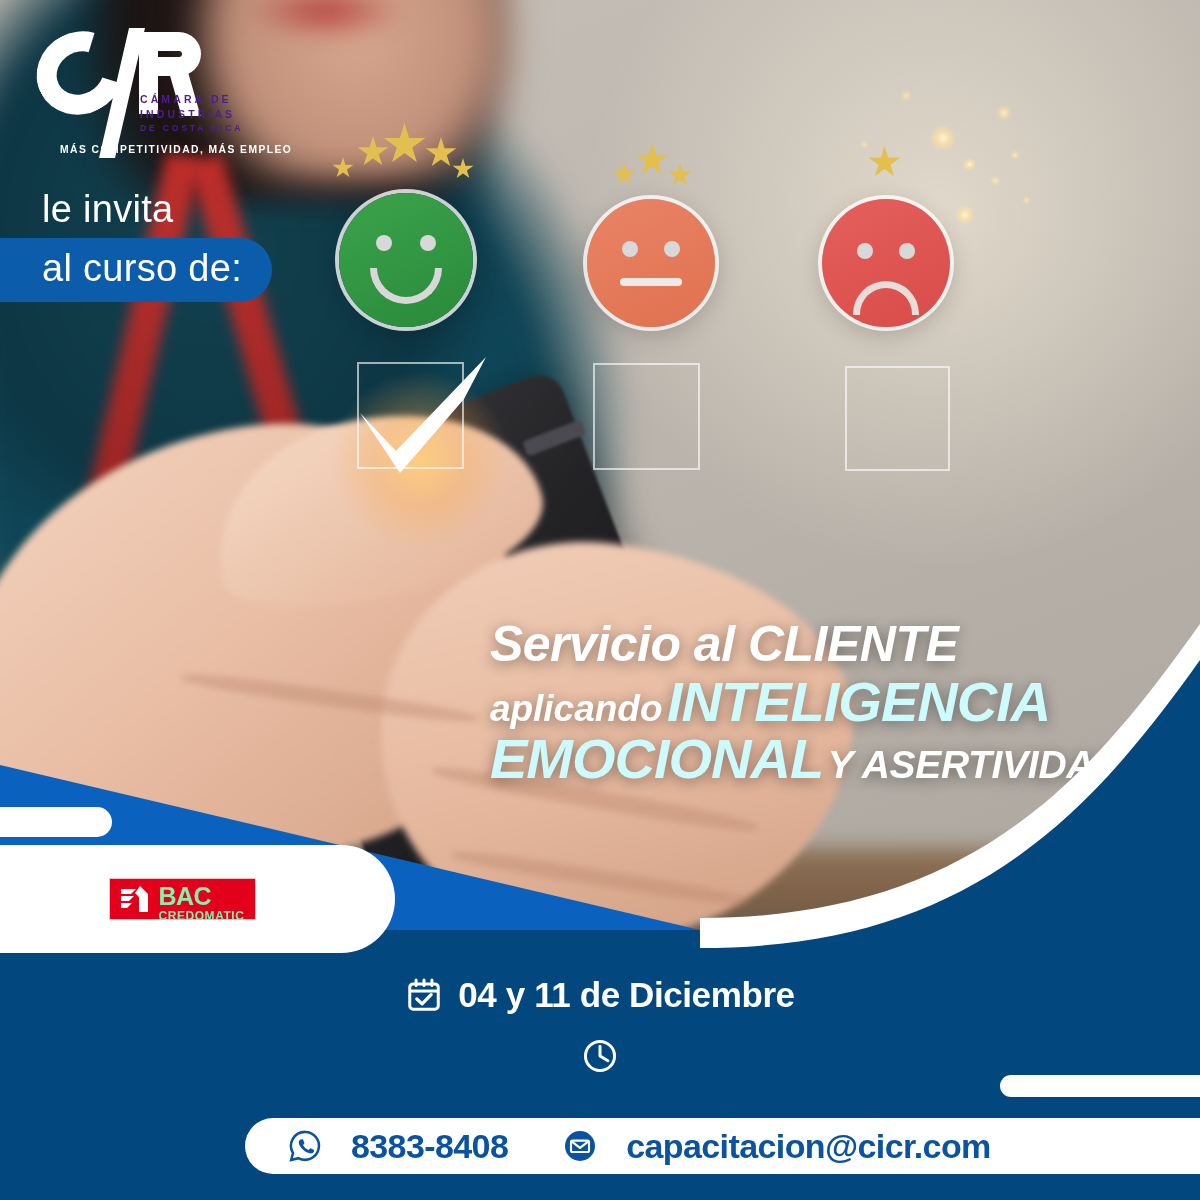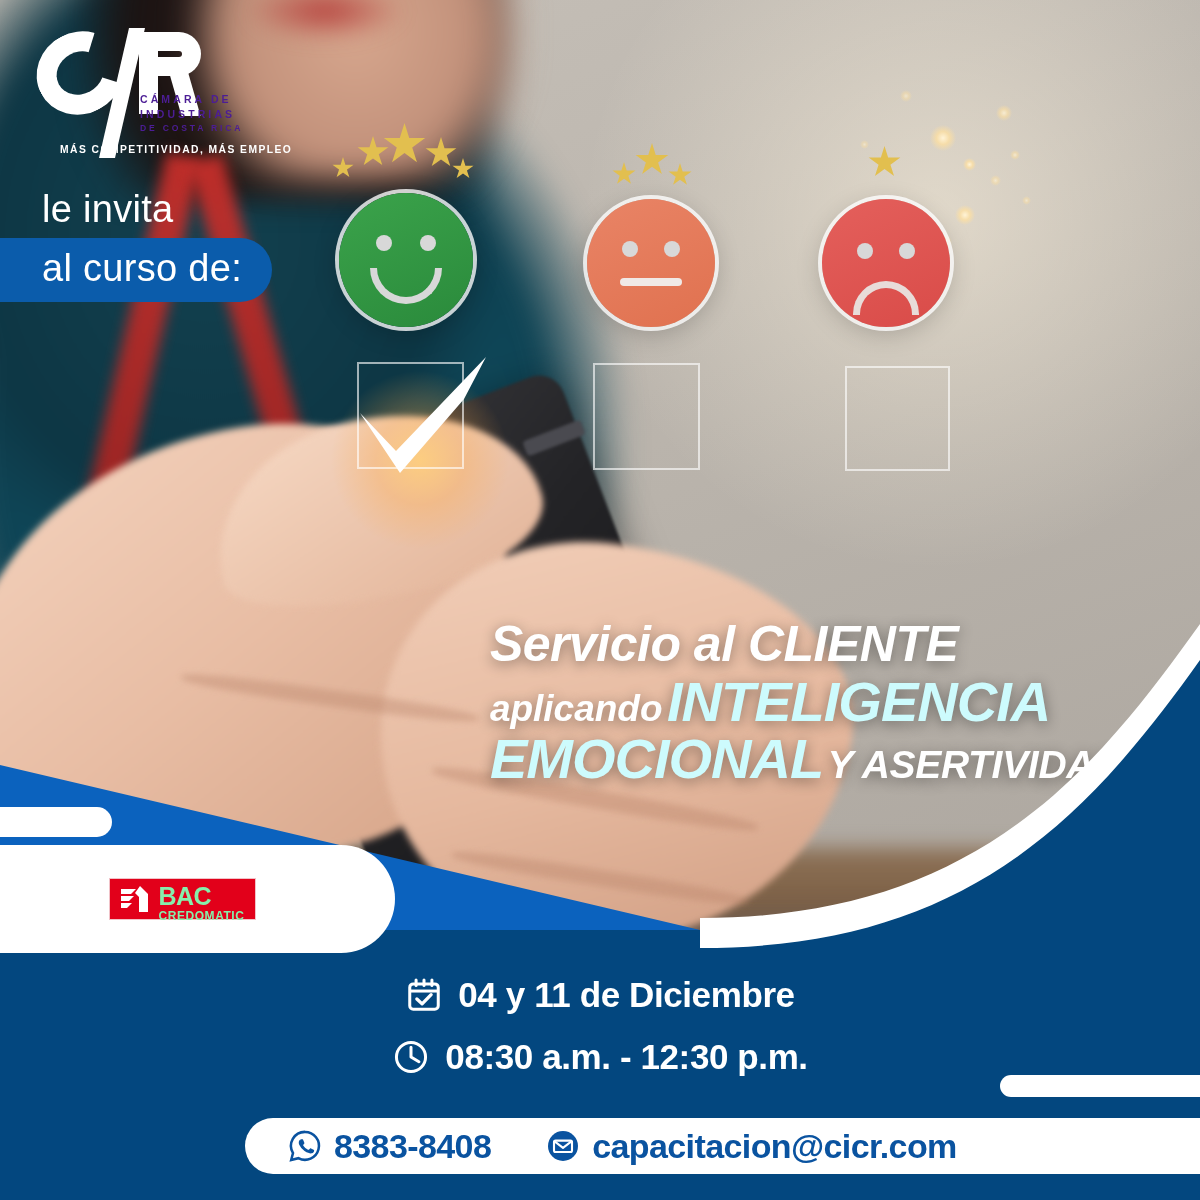--- a/index.html
+++ b/index.html
@@ -243,21 +243,21 @@
   .dt-row { display:flex; align-items:center; justify-content:center; gap:15px; }
   .dt-row + .dt-row { margin-top:22px; }
   .dt-row span { font-size:35px; font-weight:700; letter-spacing:-.4px; }
 
   
   .contact {
     position:absolute; left:245px; right:-60px; top:1118px; height:56px;
     background:#fff; border-radius:28px;
     display:flex; align-items:center; gap:16px; padding-left:42px;
   }
-  .contact .ci { display:flex; align-items:center; gap:11px; }
+  .contact .ci { display:flex; align-items:center; gap:28px; }
   .contact .ci span { color:#0a53a0; font-size:34px; font-weight:700; letter-spacing:-.6px; }
   .contact .gap { width:22px; }
 </style>
 </head>
 <body>
 
 <div id="poster">
 
   <div class="photo">
     <div class="wall"></div>
@@ -409,21 +409,20 @@
         <line x1="17" y1="2.5" x2="17" y2="6" stroke="#fff" stroke-width="1.9" stroke-linecap="round"></line>
         <polyline points="7.5,14.5 10.8,17.6 16.5,11.8" fill="none" stroke="#fff" stroke-width="2.1" stroke-linecap="round" stroke-linejoin="round"></polyline>
       </svg>
       <span>04 y 11 de Diciembre</span>
     </div>
     <div class="dt-row">
       <svg width="38" height="38" viewBox="0 0 24 24">
         <circle cx="12" cy="12" r="9.2" fill="none" stroke="#fff" stroke-width="1.9"></circle>
         <polyline points="12,5.8 12,12 17,15" fill="none" stroke="#fff" stroke-width="1.9" stroke-linecap="round" stroke-linejoin="round"></polyline>
       </svg>
-      <span>08:30 a.m. - 12:30 p.m.</span>
     </div>
   </div>
 
   <div class="contact">
     <div class="ci">
       <svg width="36" height="36" viewBox="0 0 24 24">
         <path d="M12 2.6a9.3 9.3 0 0 0-8 14.1L2.8 21.3l4.8-1.2A9.3 9.3 0 1 0 12 2.6z" fill="none" stroke="#0a53a0" stroke-width="1.7"></path>
         <path d="M8.8 8.1c.25-.55.5-.55.75-.55h.6c.2 0 .45 0 .65.5l.75 1.8c.1.25.05.45-.1.65l-.45.55c-.15.2-.3.4-.1.75a7.1 7.1 0 0 0 3.1 2.65c.35.15.55.1.75-.1l.6-.65c.2-.2.4-.2.65-.1l1.7.85c.3.15.4.3.4.55 0 .85-.6 1.7-1.5 1.9-1 .2-2.5.05-4.9-1.5a10.4 10.4 0 0 1-3.55-4.2c-.5-1.15-.3-2.3.05-3z" fill="#0a53a0"></path>
       </svg>
       <span>8383-8408</span>

